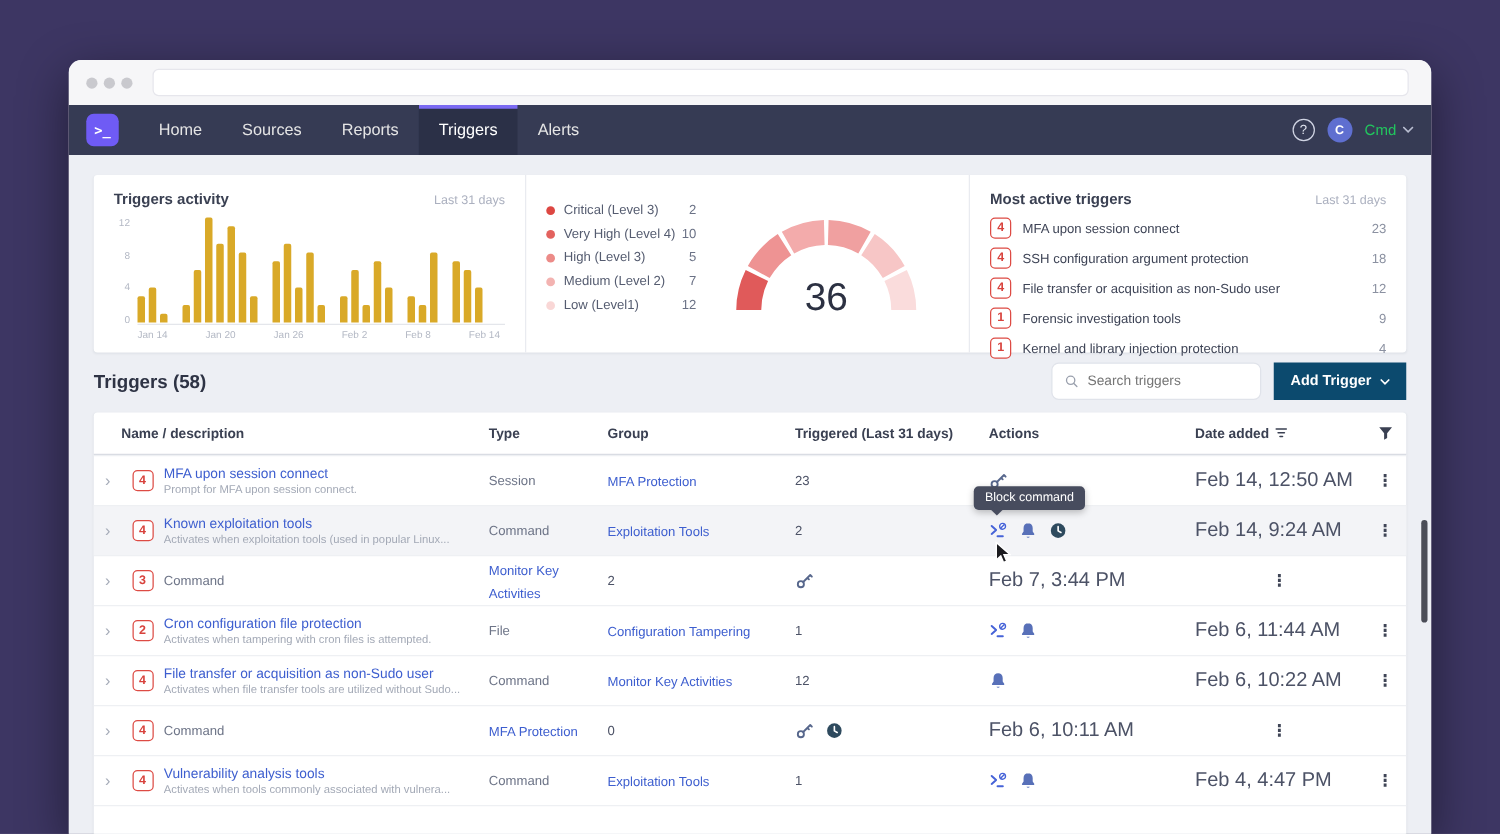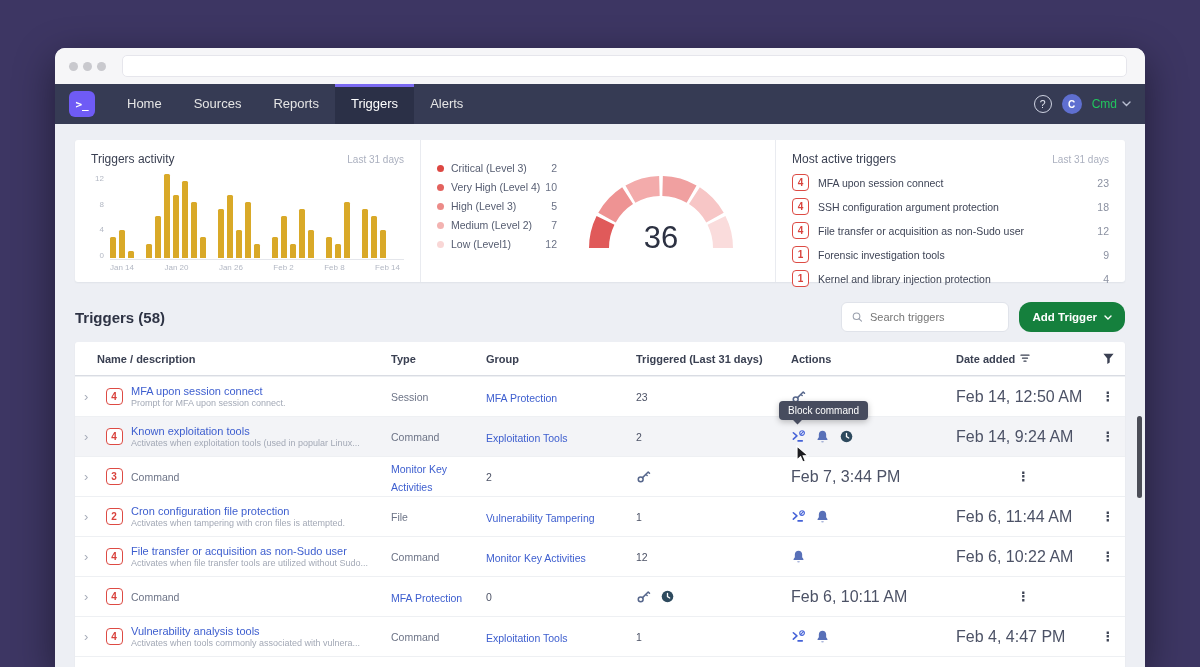--- a/index.html
+++ b/index.html
@@ -29,21 +29,21 @@
   .acct{display:flex;align-items:center;gap:5px;color:#22c55e;font-size:12px;cursor:pointer}
   
   .content{position:absolute;top:76px;left:0;right:0;bottom:0;padding:16px 20px 0;background:#edeff4}
   .panels{display:flex;background:#fff;border-radius:3px;height:142px;box-shadow:0 1px 2px rgba(25,30,50,.06)}
   .panel{padding:12px 16px}
   .panel + .panel{border-left:1px solid #e9ebf0}
   .panel.activity{width:345px}
   .panel.risk{width:355px}
   .panel.most{flex:1}
   .panel-head{display:flex;justify-content:space-between;align-items:baseline;margin-bottom:8px}
-  .panel-title{font-size:12px;font-weight:400;color:#3a4052}
+  .panel-title{font-size:12px;font-weight:700;color:#3a4052}
   .panel-period{font-size:10px;color:#abb0bf}
   
   .chart{display:flex;gap:6px}
   .yaxis{display:flex;flex-direction:column;justify-content:space-between;height:86px;width:13px;
     font-size:8px;color:#b3b8c4;text-align:right}
   .plot{flex:1;display:flex;align-items:flex-end;gap:3px;height:86px;border-bottom:1px solid #e4e6eb;padding-bottom:1px}
   .bar{width:6px;border-radius:1.5px 1.5px 0 0}
   .xaxis{display:flex;justify-content:space-between;font-size:8px;color:#b3b8c4;margin:3px 4px 0 19px}
   
   .risk-body{display:flex;align-items:center}
@@ -53,28 +53,28 @@
   .lcount{margin-left:auto;color:#6b7286;padding-right:6px}
   .gauge-wrap{flex:1;position:relative;height:104px;display:flex;justify-content:center}
   .gauge-value{position:absolute;bottom:0;left:0;right:0;text-align:center;font-size:31px;color:#2c3142}
   
   .alist{display:flex;flex-direction:column;gap:7px;margin-top:4px}
   .arow{display:flex;align-items:center;gap:9px;font-size:10.5px;color:#3e4456;cursor:pointer}
   .acount{margin-left:auto;color:#8b91a1}
   .risk-badge{display:inline-flex;width:17px;height:17px;border:1.5px solid #dd4b44;border-radius:4px;
     color:#d8423c;font-size:10px;font-weight:700;align-items:center;justify-content:center;background:#fff;flex:none}
   
-  .section-head{display:flex;align-items:center;margin:20px 0 10px;height:30px}
+  .section-head{display:flex;align-items:center;margin:8px 0 10px;height:30px}
   .section-head h2{font-size:15px;color:#2e3344;font-weight:700}
   .head-right{margin-left:auto;display:flex;gap:10px}
   .search{display:flex;align-items:center;gap:7px;background:#fff;border:1px solid #e0e3ea;
     border-radius:6px;height:30px;padding:0 10px;width:168px}
   .search input{border:none;outline:none;font-size:11px;color:#5a6174;width:100%;background:transparent;
     font-family:inherit}
-  .add-btn{height:30px;background:#15803d;color:#fff;border:none;border-radius:12px;font-size:11.5px;
+  .add-btn{height:30px;background:#0c4a6e;color:#fff;border:none;border-radius:0;font-size:11.5px;
     font-weight:700;padding:0 13px;display:flex;align-items:center;gap:7px;cursor:pointer;font-family:inherit}
   
   .table{background:#fff;border-radius:3px 3px 0 0;box-shadow:0 1px 2px rgba(25,30,50,.06);min-height:350px}
   .trow{display:grid;grid-template-columns:22px 34px 1fr 95px 150px 155px 165px 135px 34px;
     align-items:center;height:40px;border-top:1px solid #eef0f3}
   .trow.hl{background:#f3f4f7}
   .thead{height:34px;border-top:none;border-bottom:1px solid #d9dce3;font-size:11px;font-weight:700;color:#3a4052}
   .th-name{grid-column:2/4}
   .th-date{display:flex;align-items:center;gap:5px;cursor:pointer}
   .th-filter{display:flex;justify-content:center;cursor:pointer}
@@ -398,21 +398,21 @@
           <div class="trow">
             <span class="expand">›</span>
             <span class="badge-cell">
               <span class="risk-badge">2</span>
             </span>
             <span class="name-cell">
               <a class="name-link">Cron configuration file protection</a>
               <span class="name-desc">Activates when tampering with cron files is attempted.</span>
             </span>
             <span class="type-cell">File</span>
-            <span class="group-cell"><a class="group-link">Vulnerability Tampering</a></span>
+            <span class="group-cell"><a class="group-link">Configuration Tampering</a></span>
             <span class="trig-cell">1</span>
             <span class="actions-cell">
               <span class="icon block">
                 <svg viewBox="0 0 16 16" width="15" height="15">
                   <path d="M2.5 4L6.3 7.4 2.5 10.8" stroke="currentColor" stroke-width="1.7" fill="none" stroke-linecap="round" stroke-linejoin="round"></path>
                   <path d="M7.5 12.7H12" stroke="currentColor" stroke-width="1.7" stroke-linecap="round"></path>
                   <circle cx="11.8" cy="4.3" r="2.9" fill="#fff"></circle>
                   <circle cx="11.8" cy="4.3" r="2.5" fill="none" stroke="currentColor" stroke-width="1.2"></circle>
                   <path d="M10.1 6L13.5 2.6" stroke="currentColor" stroke-width="1.2"></path>
                 </svg>

